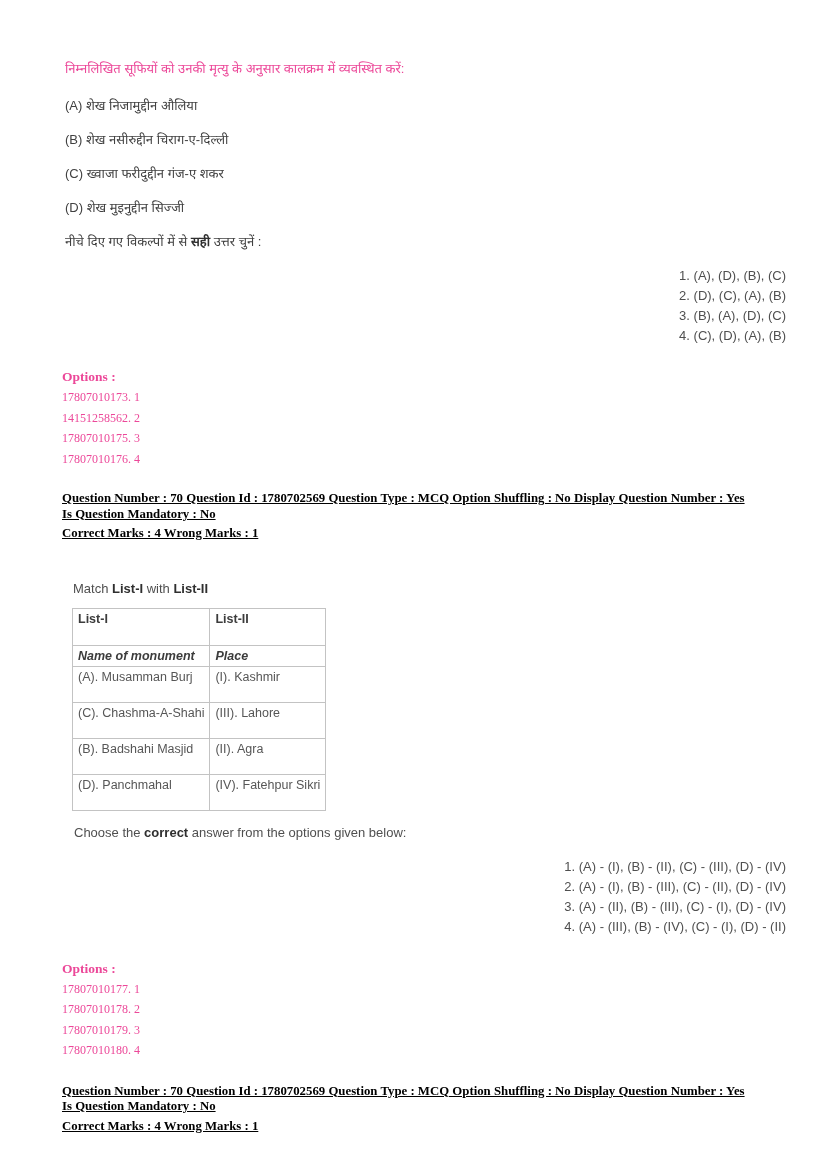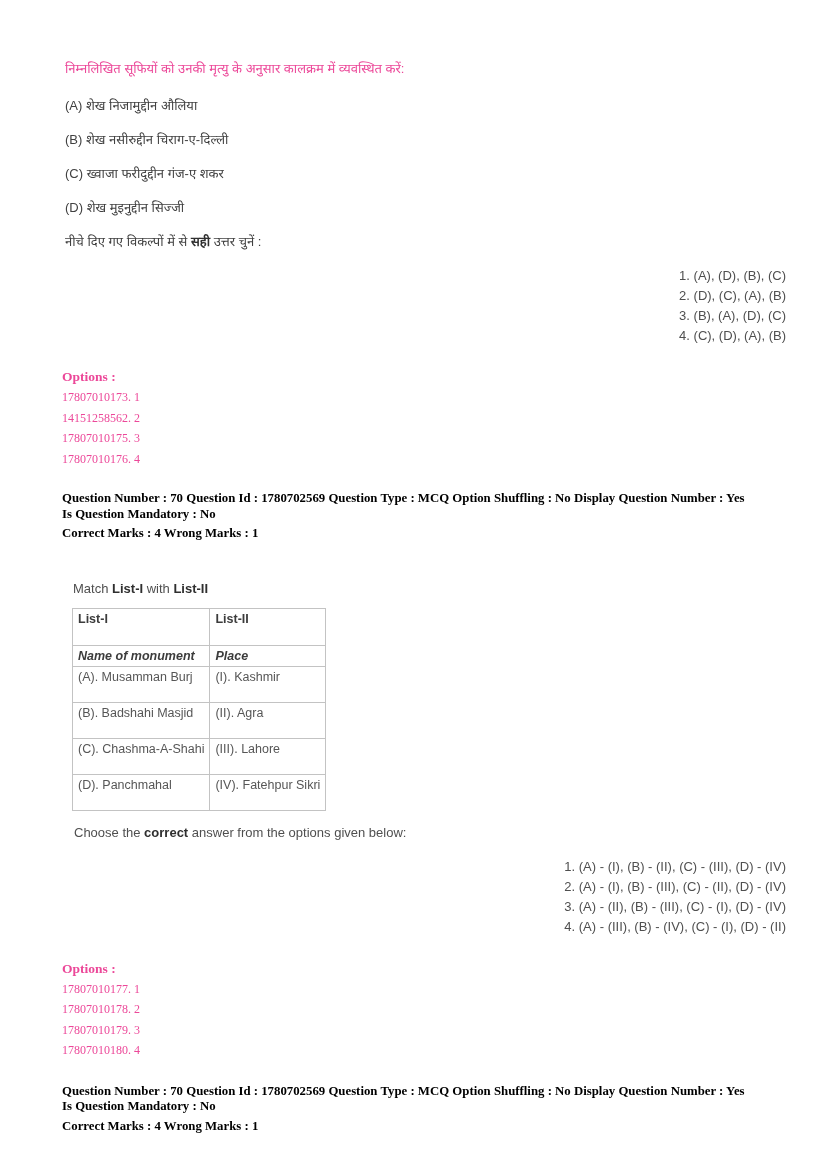--- a/index.html
+++ b/index.html
@@ -26,21 +26,21 @@
 
   
   .serif-block { font-family: "Liberation Serif", "DejaVu Serif", serif; color: #ec4899; }
   .serif-block .heading { font-weight: bold; font-size: 13.5px; margin: 0; line-height: 20px; }
   .serif-block .id-line { font-size: 12px; margin: 0; line-height: 20.5px; }
   .opts1 { margin-top: 21px; }
   .opts2 { margin-top: 22px; }
 
   
   .meta { font-family: "Liberation Serif", "DejaVu Serif", serif; font-weight: bold; color: #000; font-size: 12.8px; }
-  .meta p { margin: 0; line-height: 15.5px; white-space: nowrap; }
+  .meta p { margin: 0; line-height: 15.5px; white-space: nowrap; text-decoration: underline; }
   .meta p.marks { margin-top: 4px; }
   .meta1 { margin-top: 22px; }
   .meta2 { margin-top: 23px; }
 
   
   .q2 { margin-left: 11px; margin-top: 36px; }
   .q2 .match-line { margin: 0 0 9px 0; color: #4f4f4f; }
   .match-table { border-collapse: collapse; table-layout: fixed; margin-left: -1px; }
   .match-table td {
     border: 1px solid #c3c3c3;
@@ -104,26 +104,26 @@
         </tr>
         <tr class="sub">
           <td class="c1">Name of monument</td>
           <td class="c2">Place</td>
         </tr>
         <tr class="data">
           <td class="c1">(A). Musamman Burj</td>
           <td class="c2">(I). Kashmir</td>
         </tr>
         <tr class="data">
+          <td class="c1">(C). Chashma-A-Shahi</td>
+          <td class="c2">(III). Lahore</td>
+        </tr>
+        <tr class="data">
           <td class="c1">(B). Badshahi Masjid</td>
           <td class="c2">(II). Agra</td>
-        </tr>
-        <tr class="data">
-          <td class="c1">(C). Chashma-A-Shahi</td>
-          <td class="c2">(III). Lahore</td>
         </tr>
         <tr class="data">
           <td class="c1">(D). Panchmahal</td>
           <td class="c2">(IV). Fatehpur Sikri</td>
         </tr>
       </tbody>
     </table>
 
     <p class="q-line choose"><span>Choose the </span><span class="bold-frag">correct</span><span> answer from the options given below:</span></p>
 

